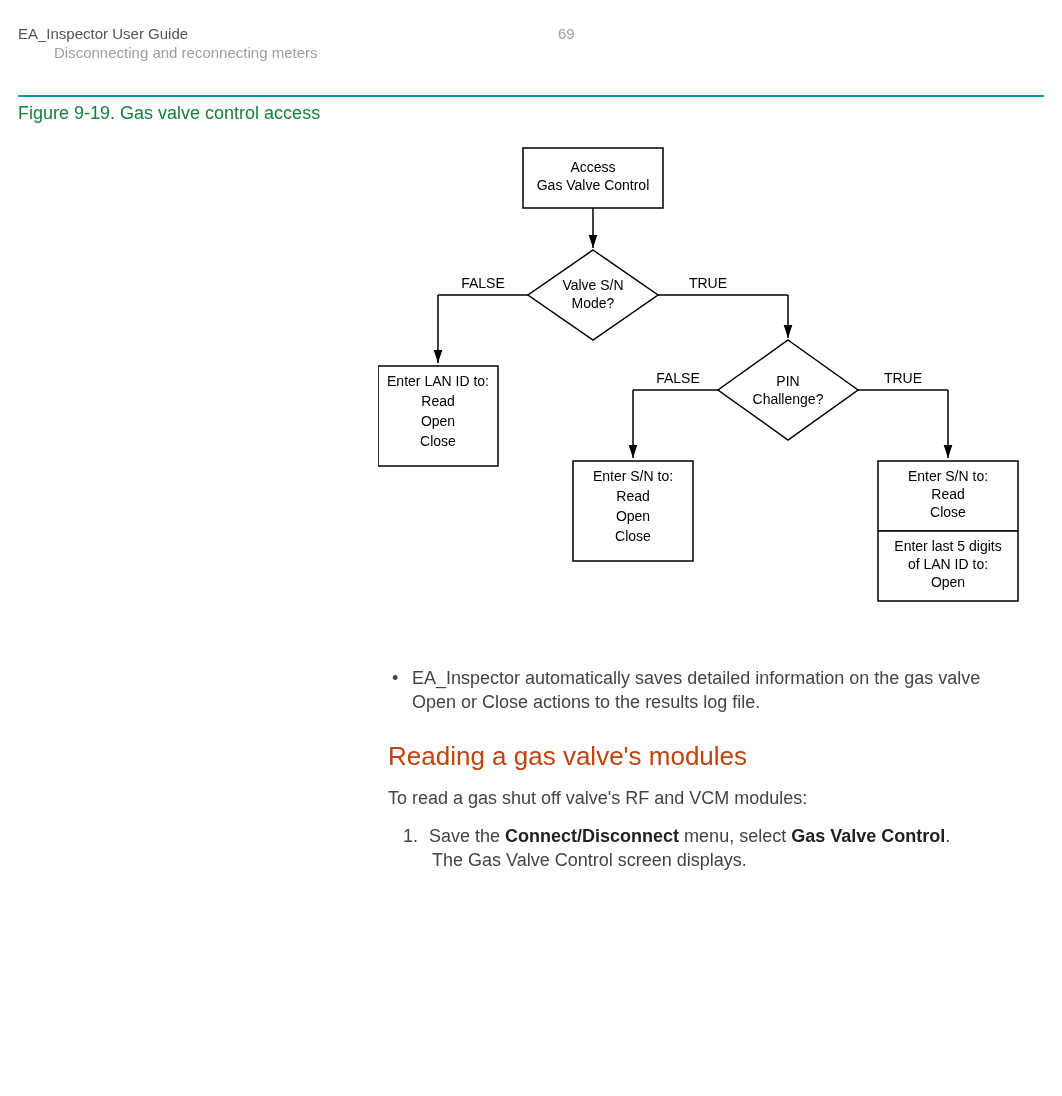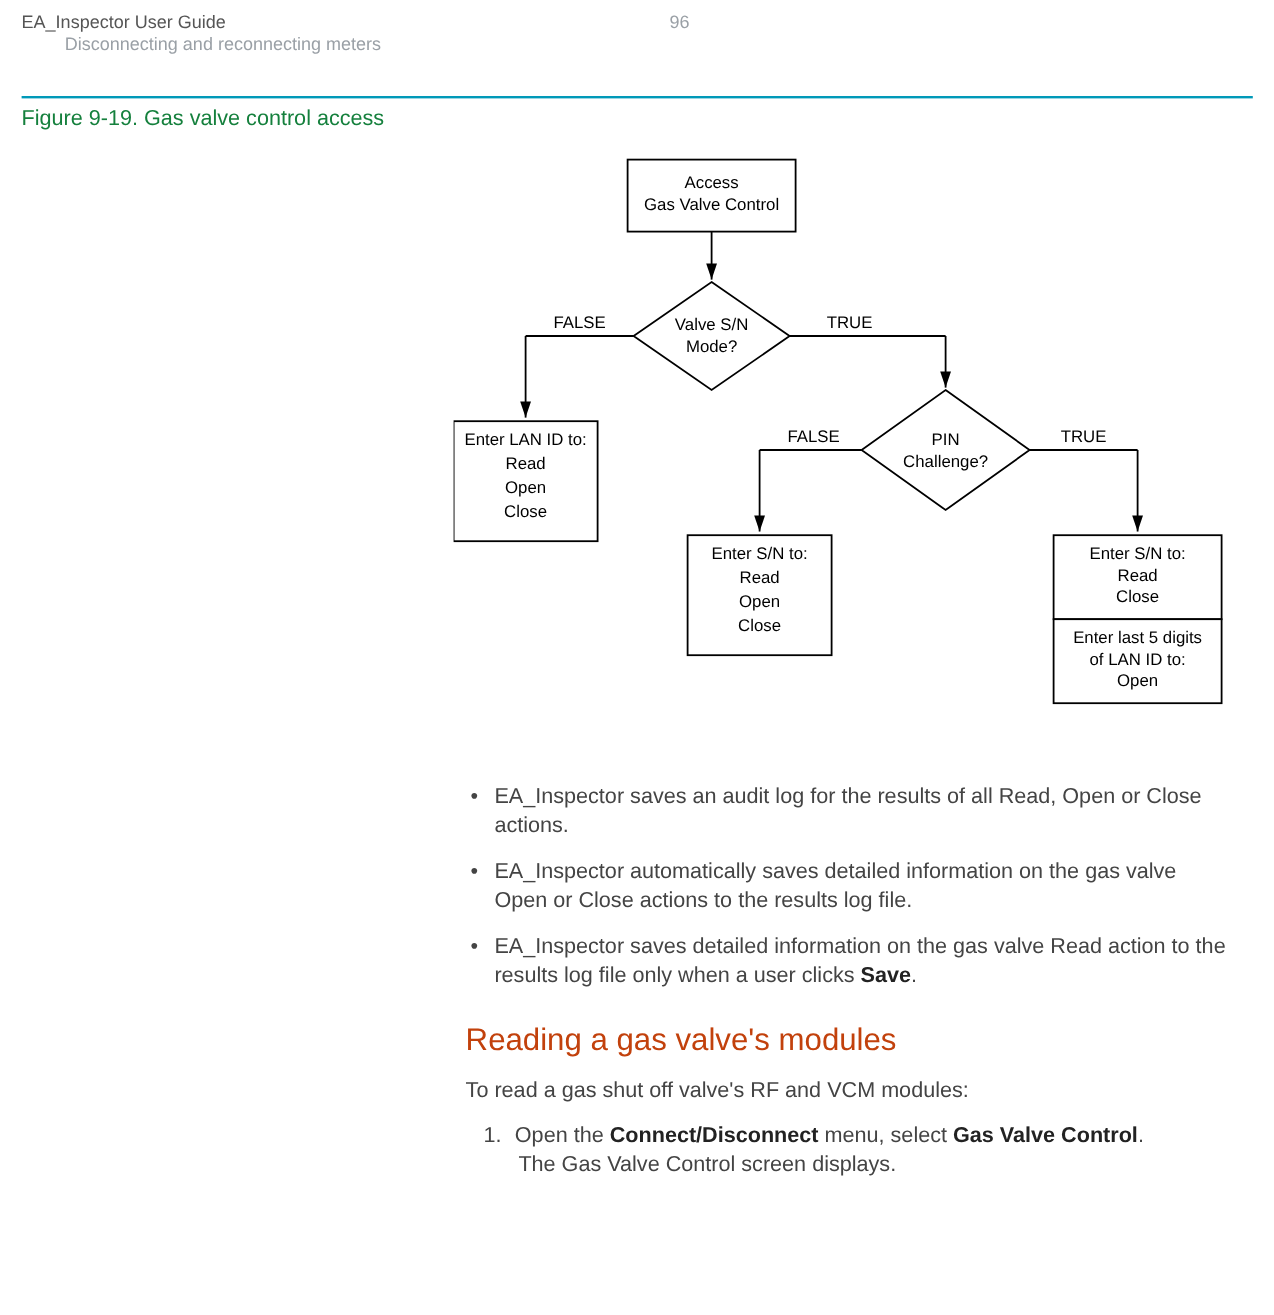--- a/index.html
+++ b/index.html
@@ -1,17 +1,17 @@
 <!DOCTYPE html>
 <html><head>
 <meta charset="utf-8">
 <style>
   * { box-sizing: border-box; margin: 0; padding: 0; }
   html, body { width: 1062px; height: 1096px; background: #fff; font-family: Arial, Helvetica, sans-serif; color: #333; }
-  .page { padding: 10px 18px 0 18px; position: relative; }
+  .page { padding: 25px 18px 0 18px; position: relative; }
   .header-row { display: flex; }
   .header-left { flex: 0 0 540px; }
   .header-title { font-size: 15px; color: #555; font-family: Arial, sans-serif; }
   .header-subtitle { font-size: 15px; color: #9aa0a6; margin-top: 2px; margin-left: 36px; }
   .page-number { font-size: 15px; color: #9aa0a6; }
   .rule { border: none; border-top: 2px solid #0099b8; margin-top: 34px; }
   .figure-caption { color: #15803d; font-size: 18px; margin-top: 6px; font-family: Arial, sans-serif; }
   .flowchart-wrap { margin-top: 14px; margin-left: 360px; }
   .flow-svg { display: block; }
   .flow-text { font-family: Arial, sans-serif; font-size: 14px; fill: #000; }
@@ -31,21 +31,21 @@
 </head>
 <body>
 
 <div class="page">
 
   <div class="header-row">
     <div class="header-left">
       <div class="header-title">EA_Inspector User Guide</div>
       <div class="header-subtitle">Disconnecting and reconnecting meters</div>
     </div>
-    <div class="page-number">96</div>
+    <div class="page-number">69</div>
   </div>
 
   <hr class="rule">
 
   <div class="figure-caption">Figure 9-19. Gas valve control access</div>
 
   <div class="flowchart-wrap">
     <svg class="flow-svg" width="660" height="500" viewBox="0 0 660 500">
       <defs>
         <marker id="arrow" markerWidth="10" markerHeight="10" refX="9" refY="3" orient="auto" markerUnits="strokeWidth">
@@ -102,32 +102,30 @@
 
       <rect x="500" y="393" width="140" height="70" fill="#fff" stroke="#000" stroke-width="1.5"></rect>
       <text x="570" y="413" text-anchor="middle" class="flow-text">Enter last 5 digits</text>
       <text x="570" y="431" text-anchor="middle" class="flow-text">of LAN ID to:</text>
       <text x="570" y="449" text-anchor="middle" class="flow-text">Open</text>
     </svg>
   </div>
 
   <div class="content">
     <ul class="bullets">
-      <li><span>EA_Inspector saves an audit log for the results of all Read, Open or Close actions.</span></li>
       <li><span>EA_Inspector automatically saves detailed information on the gas valve Open or Close actions to the results log file.</span></li>
-      <li><span>EA_Inspector saves detailed information on the gas valve Read action to the results log file only when a user clicks </span><span class="bold">Save</span><span>.</span></li>
     </ul>
 
     <h2 class="section-heading">Reading a gas valve's modules</h2>
     <p class="intro">To read a gas shut off valve's RF and VCM modules:</p>
 
     <div class="steps">
       <div>
         <span class="step-num">1.</span>
         <span class="step-body">
-          <span>Open the </span><span class="bold">Connect/Disconnect</span><span> menu, select </span><span class="bold">Gas Valve Control</span><span>.</span>
+          <span>Save the </span><span class="bold">Connect/Disconnect</span><span> menu, select </span><span class="bold">Gas Valve Control</span><span>.</span>
         </span>
       </div>
       <div class="step-follow">The Gas Valve Control screen displays.</div>
     </div>
   </div>
 
 </div>
 
 </body></html>

